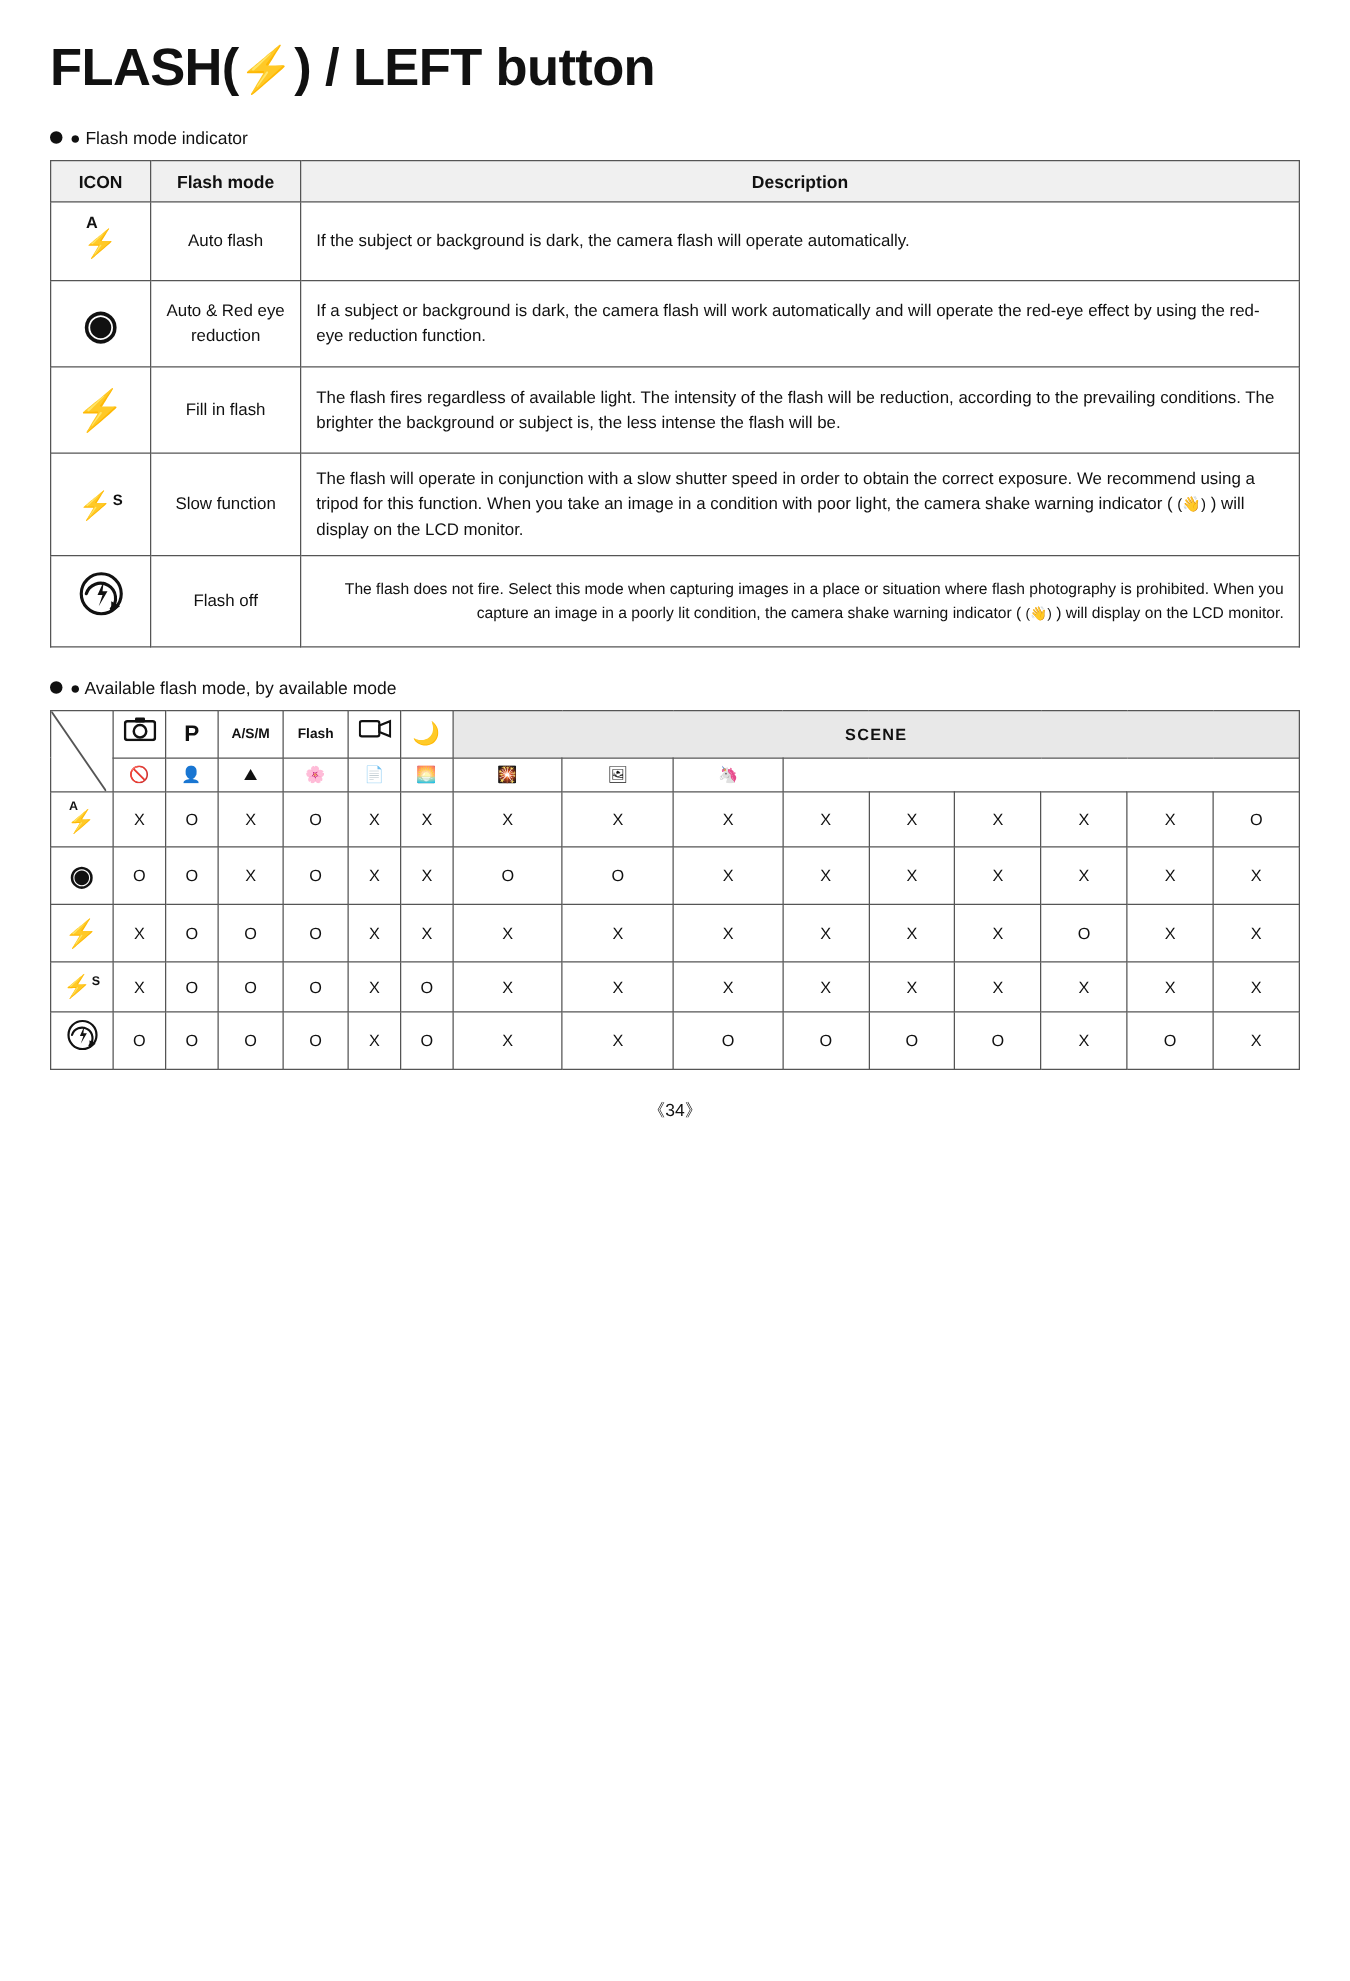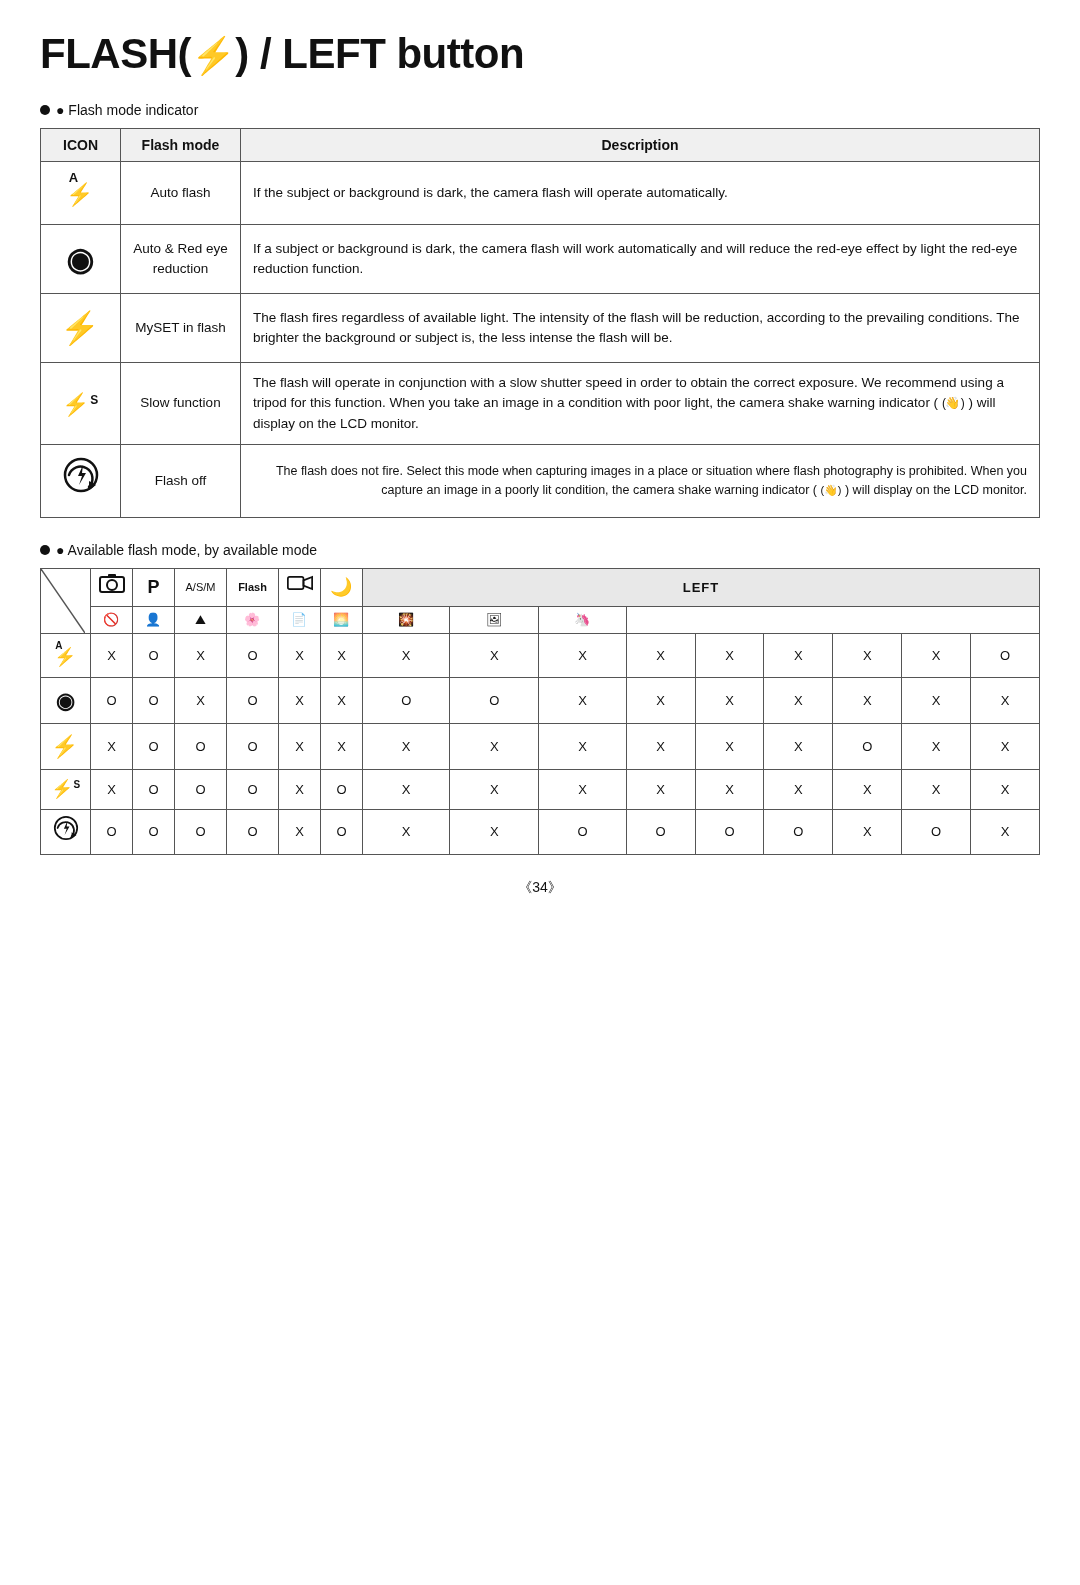--- a/index.html
+++ b/index.html
@@ -125,28 +125,28 @@
       </td>
       <td class="mode-cell">Auto flash</td>
       <td class="desc-cell">If the subject or background is dark, the camera flash will operate automatically.</td>
     </tr>
 
     <tr>
       <td class="icon-cell">
         <span style="font-size:32px;">◉</span>
       </td>
       <td class="mode-cell">Auto &amp; Red eye<br>reduction</td>
-      <td class="desc-cell">If a subject or background is dark, the camera flash will work automatically and will reduce the red-eye effect by light the red-eye reduction function.</td>
+      <td class="desc-cell">If a subject or background is dark, the camera flash will work automatically and will operate the red-eye effect by using the red-eye reduction function.</td>
     </tr>
 
     <tr>
       <td class="icon-cell">
         <span style="font-size:32px; font-weight:bold;">⚡</span>
       </td>
-      <td class="mode-cell">MySET in flash</td>
+      <td class="mode-cell">Fill in flash</td>
       <td class="desc-cell">The flash fires regardless of available light.  The intensity of the flash will be reduction, according to the prevailing conditions. The brighter the background or subject is, the less intense the flash will be.</td>
     </tr>
 
     <tr>
       <td class="icon-cell">
         <span style="font-size:22px; font-weight:bold; position:relative; display:inline-block;">
           ⚡<sup style="font-size:12px; font-weight:bold;">S</sup>
         </span>
       </td>
       <td class="mode-cell">Slow function</td>
@@ -188,32 +188,32 @@
 
       <td style="width:42px; border:1px solid #555; text-align:center; padding:4px 2px; font-size:18px;">
         
         <svg width="26" height="20" viewBox="0 0 26 20">
             <rect x="1" y="4" width="24" height="15" rx="2" fill="none" stroke="#111" stroke-width="2"></rect>
             <circle cx="13" cy="12" r="5" fill="none" stroke="#111" stroke-width="2"></circle>
             <rect x="9" y="1" width="8" height="4" rx="1" fill="#111"></rect>
           </svg>
       </td>
       <td style="width:42px; border:1px solid #555; text-align:center; padding:4px 2px; font-size:18px; font-weight:bold;">P</td>
-      <td style="width:52px; border:1px solid #555; text-align:center; padding:4px 2px; font-size:11px; font-weight:normal;">A/S/M</td>
+      <td style="width:52px; border:1px solid #555; text-align:center; padding:4px 2px; font-size:11px; font-weight:bold;">A/S/M</td>
       <td style="width:52px; border:1px solid #555; text-align:center; padding:4px 2px; font-size:11px; font-weight:bold;">Flash</td>
       <td style="width:42px; border:1px solid #555; text-align:center; padding:4px 2px; font-size:18px;">
         
         <svg width="26" height="20" viewBox="0 0 30 20">
             <rect x="1" y="3" width="18" height="14" rx="2" fill="none" stroke="#111" stroke-width="2"></rect>
             <polygon points="19,7 29,3 29,17 19,13" fill="none" stroke="#111" stroke-width="2"></polygon>
           </svg>
       </td>
       <td style="width:42px; border:1px solid #555; text-align:center; padding:4px 2px; font-size:18px;">🌙</td>
 
-      <th colspan="9" class="scene-header" style="font-weight:bold; font-size:13px; letter-spacing:1px;">LEFT</th>
+      <th colspan="9" class="scene-header" style="font-weight:bold; font-size:13px; letter-spacing:1px;">SCENE</th>
     </tr>
     <tr>
 
       <td style="text-align:center; border:1px solid #555; padding:3px 1px; font-size:13px;">🚫</td>
       <td style="text-align:center; border:1px solid #555; padding:3px 1px; font-size:13px;">👤</td>
       <td style="text-align:center; border:1px solid #555; padding:3px 1px; font-size:13px;">⛰</td>
       <td style="text-align:center; border:1px solid #555; padding:3px 1px; font-size:13px;">🌸</td>
       <td style="text-align:center; border:1px solid #555; padding:3px 1px; font-size:13px;">📄</td>
       <td style="text-align:center; border:1px solid #555; padding:3px 1px; font-size:13px;">🌅</td>
       <td style="text-align:center; border:1px solid #555; padding:3px 1px; font-size:13px;">🎇</td>

